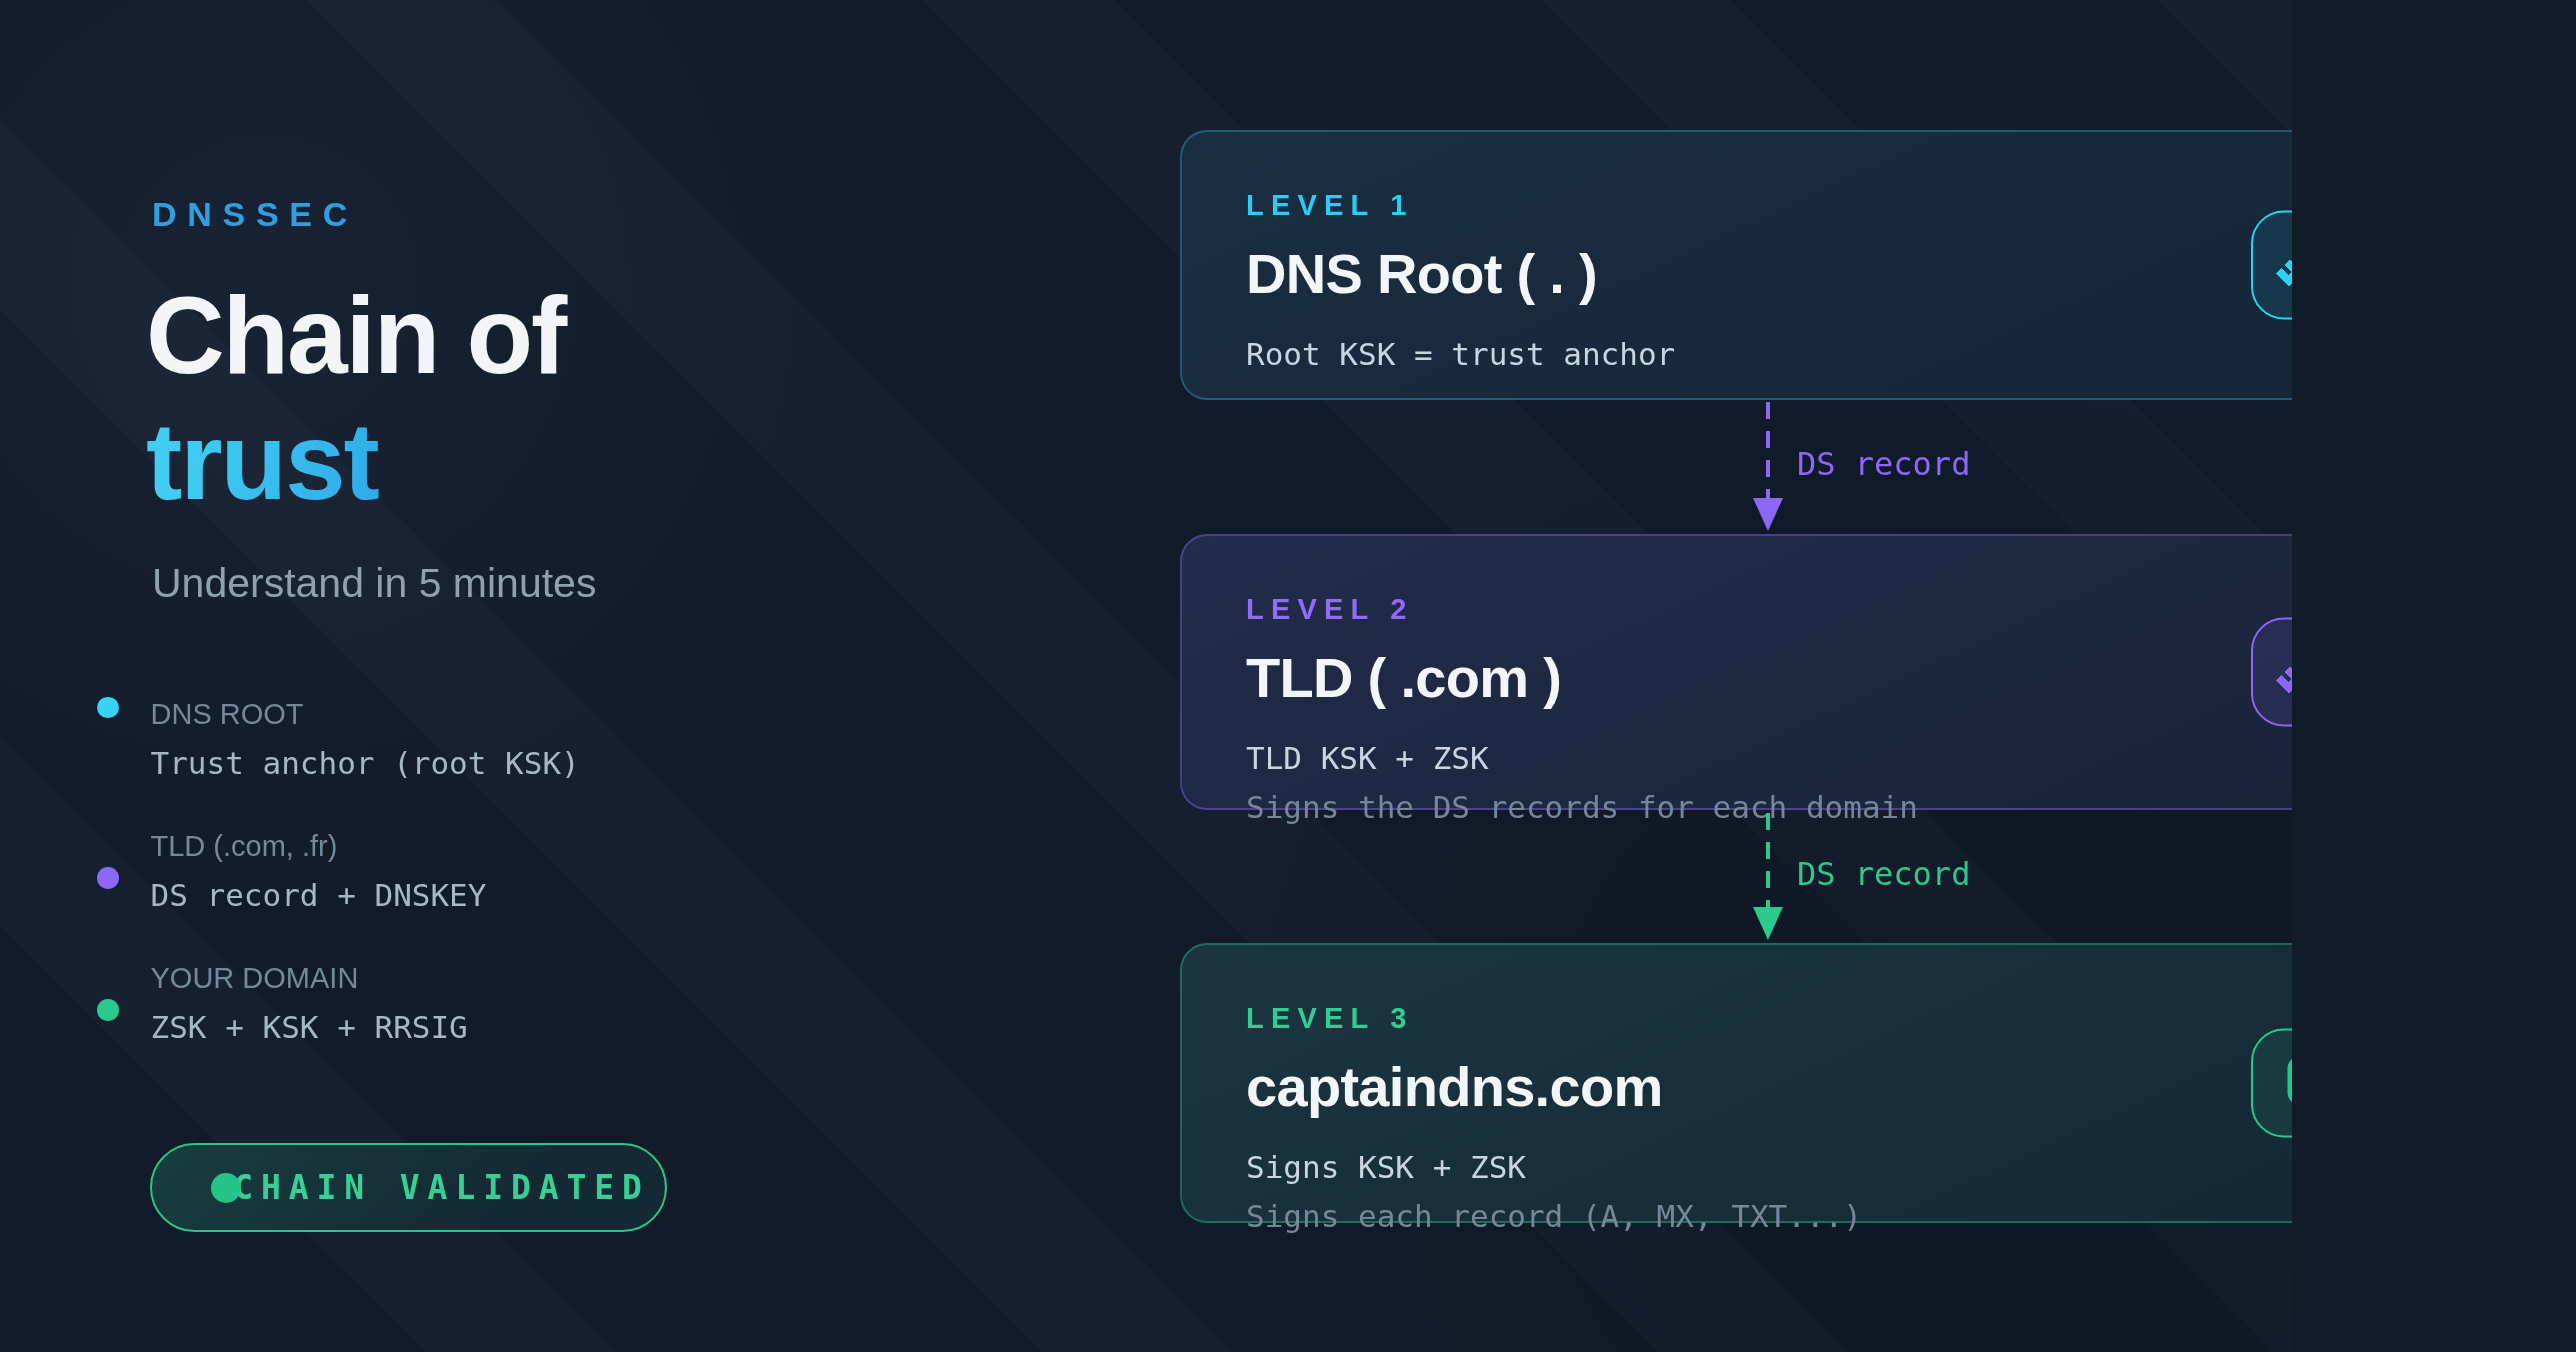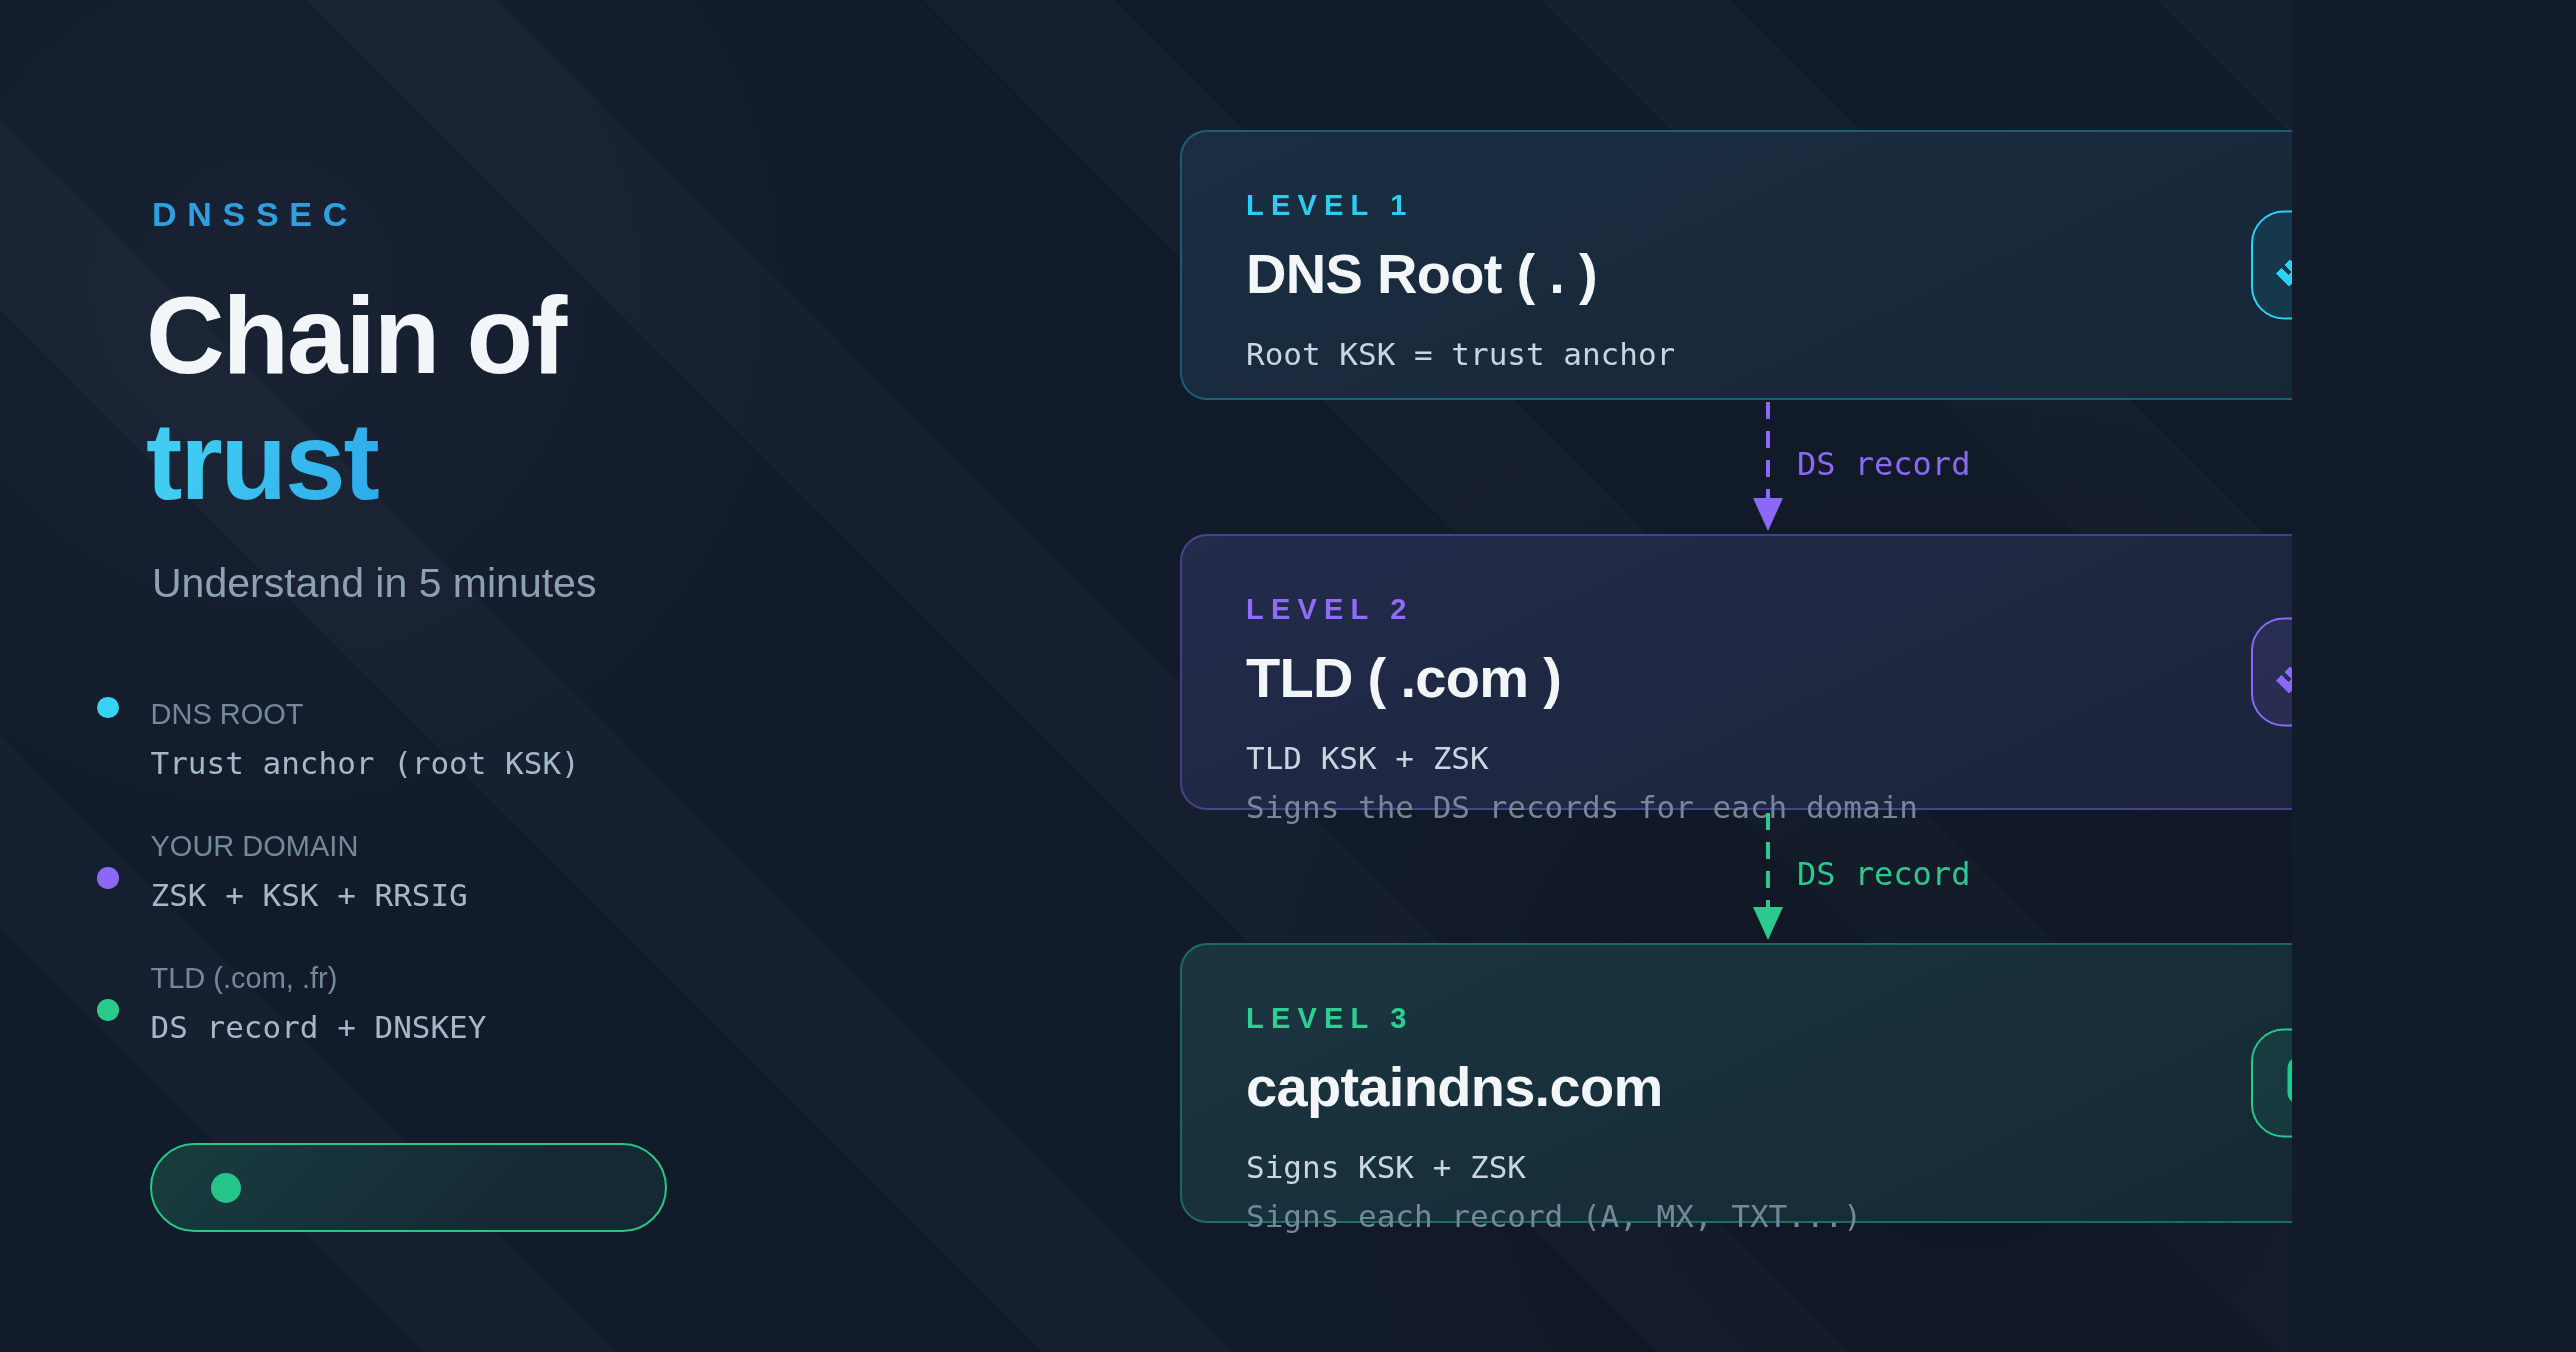--- a/index.html
+++ b/index.html
@@ -100,35 +100,36 @@
     <div class="legend-item">
       <span class="legend-dot"></span>
       <span>
         <div class="legend-label">DNS ROOT</div>
         <div class="legend-detail">Trust anchor (root KSK)</div>
       </span>
     </div>
     <div class="legend-item">
       <span class="legend-dot"></span>
       <span>
-        <div class="legend-label">YOUR DOMAIN</div>
-        <div class="legend-detail">ZSK + KSK + RRSIG</div>
+        <div class="legend-label">TLD (.com, .fr)</div>
+        <div class="legend-detail">DS record + DNSKEY</div>
       </span>
     </div>
     <div class="legend-item">
       <span class="legend-dot"></span>
       <span>
-        <div class="legend-label">TLD (.com, .fr)</div>
-        <div class="legend-detail">DS record + DNSKEY</div>
+        <div class="legend-label">YOUR DOMAIN</div>
+        <div class="legend-detail">ZSK + KSK + RRSIG</div>
       </span>
     </div>
   </div>
 
   <div class="badge">
     <span class="badge-dot"></span>
+    <span class="badge-label">CHAIN VALIDATED</span>
   </div>
 
   <section class="card card--cyan">
     <div class="card-level">LEVEL 1</div>
     <div class="card-title">DNS Root ( . )</div>
     <div class="card-line1">Root KSK = trust anchor</div>
     <div class="icon-box">
       <svg viewBox="-6 -6 60 60" width="72" height="72" shape-rendering="crispEdges">
         <g transform="rotate(45 24 24)" fill="currentColor" fill-rule="evenodd">
           <path d="M24 2a11 11 0 1 0 0 22a11 11 0 0 0 0-22zM24 8.5a4.5 4.5 0 1 1 0 9a4.5 4.5 0 0 1 0-9z"></path>

